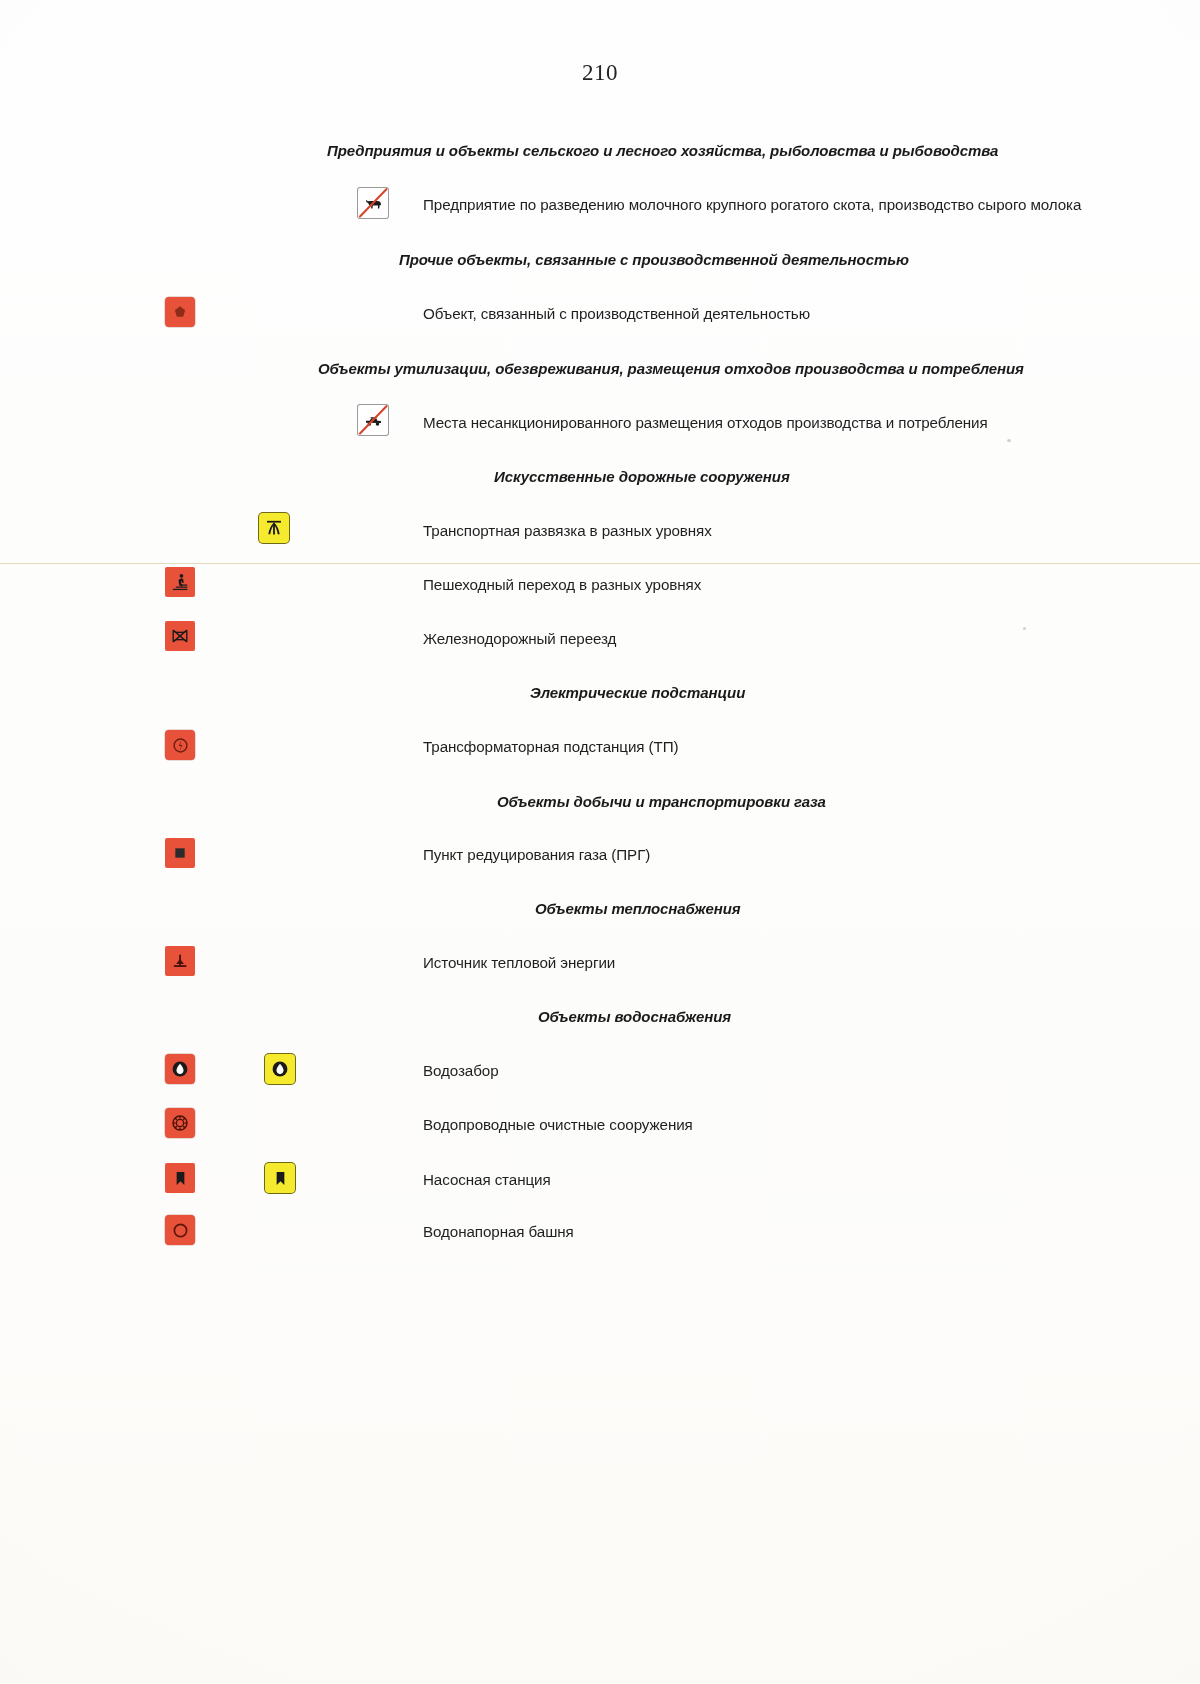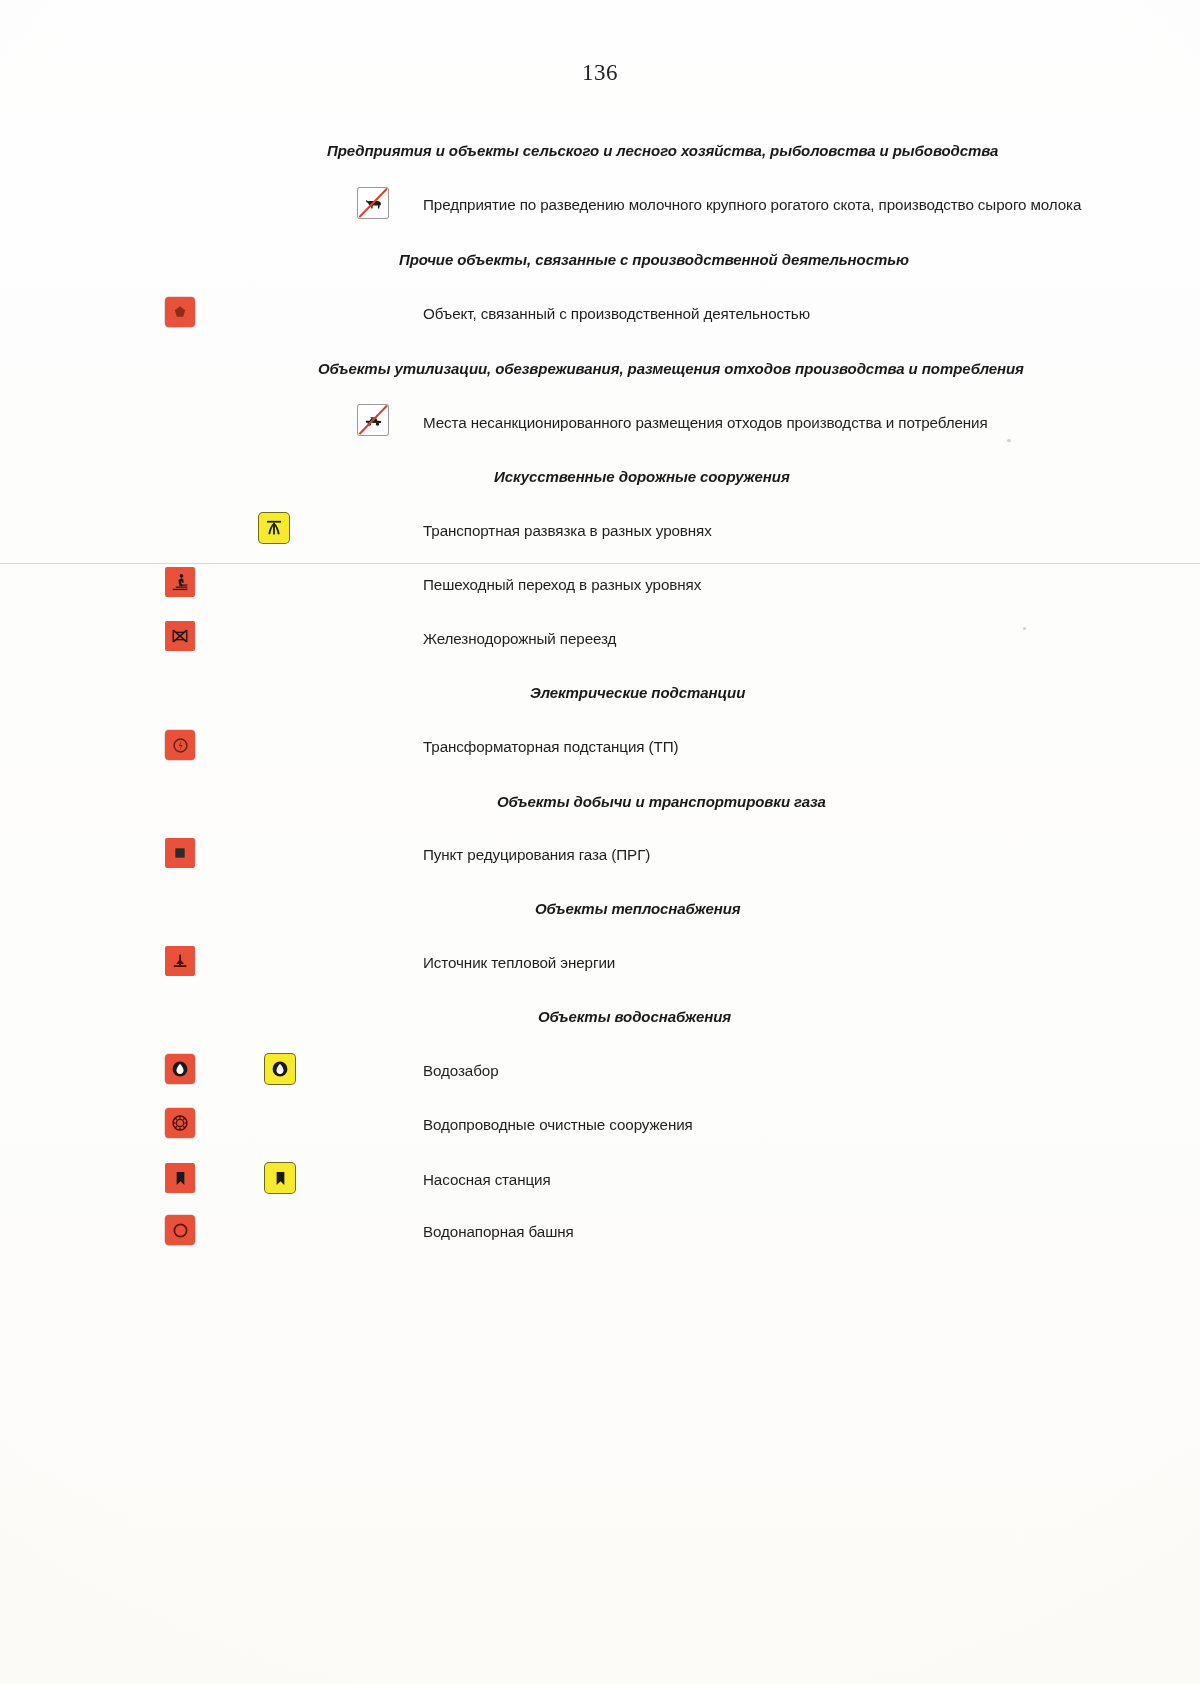--- a/index.html
+++ b/index.html
@@ -128,21 +128,21 @@
     width: 36px;
     height: 36px;
     pointer-events: none;
   }
 </style>
 </head>
 <body>
 
 <div class="page">
 
-  <div class="page-number">136</div>
+  <div class="page-number">210</div>
 
   <div class="scan-line"></div>
   <div class="edge-speck" style="left:1007px;top:439px;width:4px;height:3px;"></div>
   <div class="edge-speck" style="left:1023px;top:627px;width:3px;height:3px;"></div>
 
   <div class="legend" id="legend-root">
       <div class="section-title" style="left: 327px; top: 142px;">Предприятия и объекты сельского и лесного хозяйства, рыболовства и рыбоводства</div>
       <div class="row-label" style="top: 196px;">Предприятие по разведению молочного крупного рогатого скота, производство сырого молока</div>
       <div class="icon-slot" style="left: 358px; top: 188px;">
         <div class="sym white">

